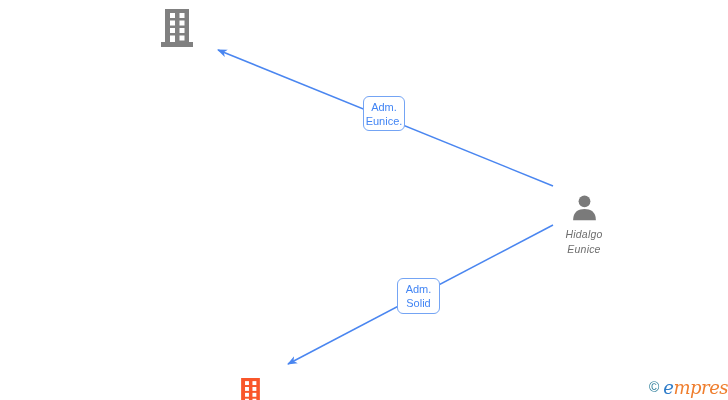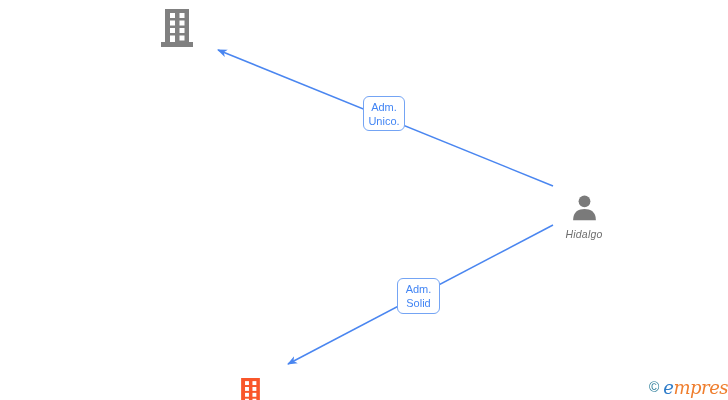--- a/index.html
+++ b/index.html
@@ -102,25 +102,26 @@
     <svg width="27" height="29" viewBox="0 0 32 32">
       <g fill="#7a7a7a">
         <circle cx="16" cy="7.5" r="7"></circle>
         <path d="M2.5,30 C2.5,19.5 9,16.5 16,16.5 C23,16.5 29.5,19.5 29.5,30 Z"></path>
       </g>
     </svg>
   </div>
 
   <div id="person-name" style="color: rgb(110, 110, 110);">
     <div>Hidalgo</div>
+    <div>Eunice</div>
   </div>
 
   <div class="edge-label" id="label-adm-solid" style="color: rgb(66, 133, 244); border-color: rgb(116, 164, 244);">
     <div>Adm.</div>
-    <div>Unico.</div>
+    <div>Eunice.</div>
   </div>
 
   <div class="edge-label" id="label-adm-unico" style="color: rgb(66, 133, 244); border-color: rgb(116, 164, 244);">
     <div>Adm.</div>
     <div>Solid</div>
   </div>
 
   <div id="watermark">
     <span class="copy" style="color: rgb(46, 127, 156);">©</span>
     <span class="brand"><span style="color: rgb(46, 124, 201);">e</span><span style="color: rgb(239, 126, 46);">mpresia</span></span>

